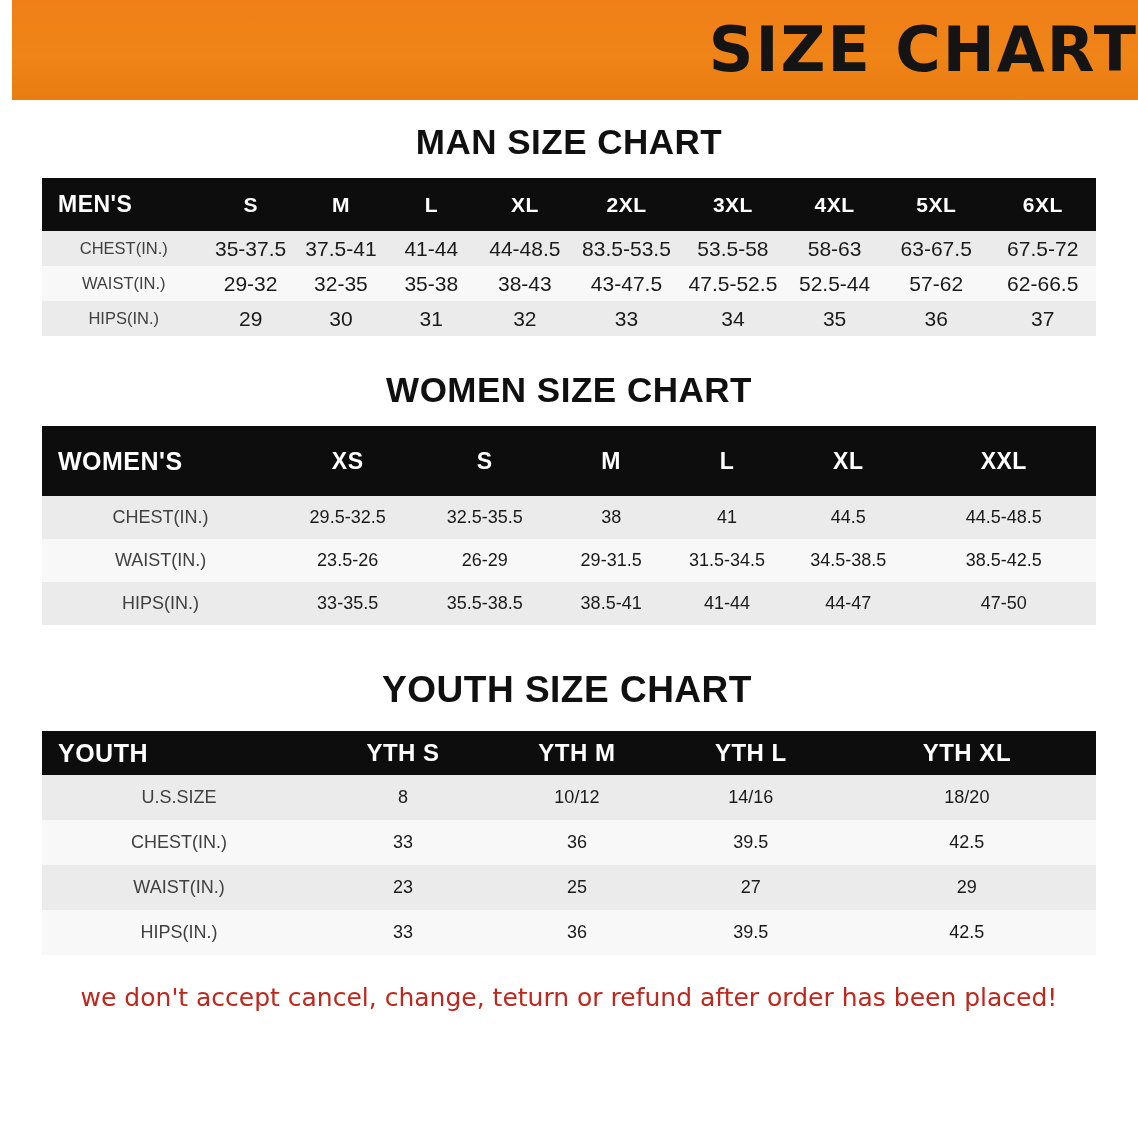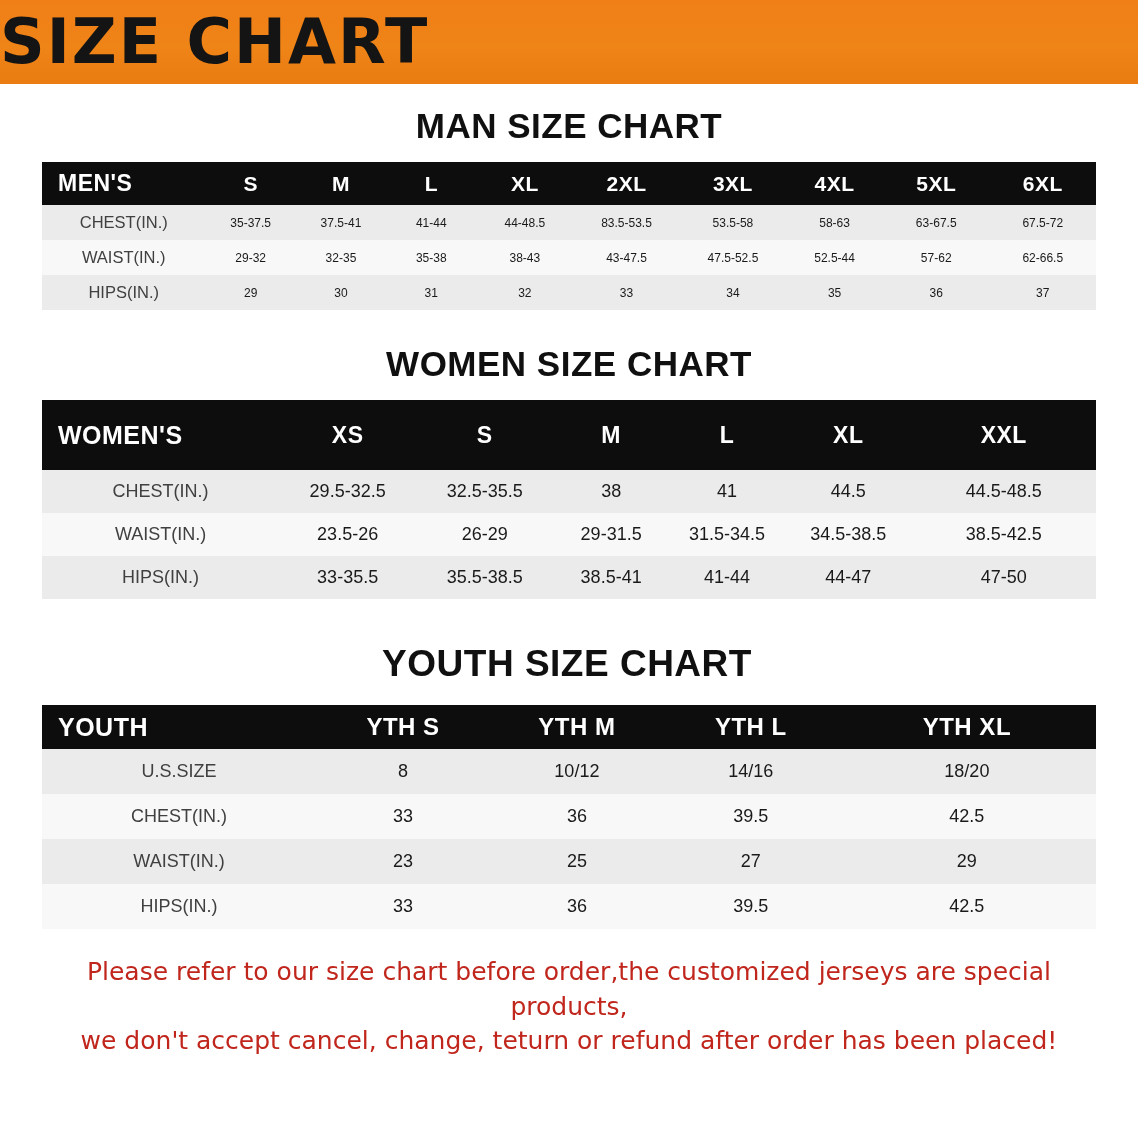--- a/index.html
+++ b/index.html
@@ -10,25 +10,26 @@
     width: 1138px;
     height: 1132px;
     background: #ffffff;
     font-family: "Liberation Sans", sans-serif;
     color: #111111;
     overflow: hidden;
   }
 
   
   .banner {
-    height: 84px;
+    height: 100px;
     background: linear-gradient(180deg, #f07f18 0%, #ef8417 55%, #ea7c12 100%);
     display: flex;
     align-items: center;
-    justify-content: flex-start;
+    justify-content: flex-end;
+    margin-left: 12px;
   }
   .banner-title {
     font-family: "DejaVu Sans", sans-serif;
     font-weight: 700;
     font-size: 62px;
     letter-spacing: 2px;
     color: #141414;
     text-transform: uppercase;
     line-height: 1;
   }
@@ -80,23 +81,23 @@
     text-align: center;
     vertical-align: middle;
     color: #1a1a1a;
   }
   .data-row td.label-cell {
     text-align: center;
     color: #404040;
   }
 
   
-  #men-table .hdr-row td { height: 43px; font-size: 21px; letter-spacing: 0.5px; }
+  #men-table .hdr-row td { height: 53px; font-size: 21px; letter-spacing: 0.5px; }
   #men-table .hdr-row td.label-cell { font-size: 23px; }
-  #men-table .data-row td { height: 35px; font-size: 12px; }
+  #men-table .data-row td { height: 35px; font-size: 21px; }
   #men-table .data-row td.label-cell { font-size: 16.5px; }
 
   
   #women-table .hdr-row td { height: 70px; font-size: 23px; letter-spacing: 0.5px; }
   #women-table .hdr-row td.label-cell { font-size: 25px; }
   #women-table .data-row td { height: 43px; font-size: 18px; }
 
   
   #youth-table .hdr-row td { height: 44px; font-size: 24px; letter-spacing: 0.5px; }
   #youth-table .hdr-row td.label-cell { font-size: 25px; }
@@ -298,15 +299,14 @@
         <td>33</td>
         <td>36</td>
         <td>39.5</td>
         <td>42.5</td>
       </tr>
     </tbody>
   </table>
 </div>
 
 <div class="note">
-  <span>Please refer to our size chart before order,the customized jerseys are special products,</span>
   <span>we don't accept cancel, change, teturn or refund after order has been placed!</span>
 </div>
 
 </body></html>

